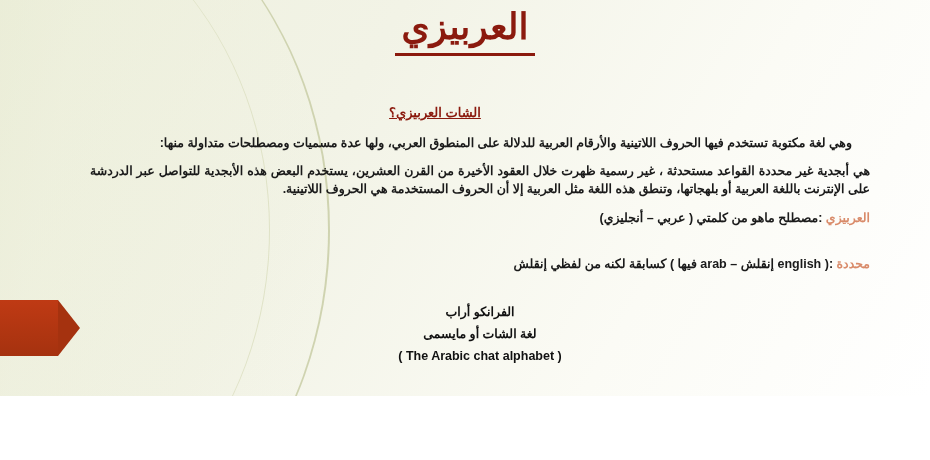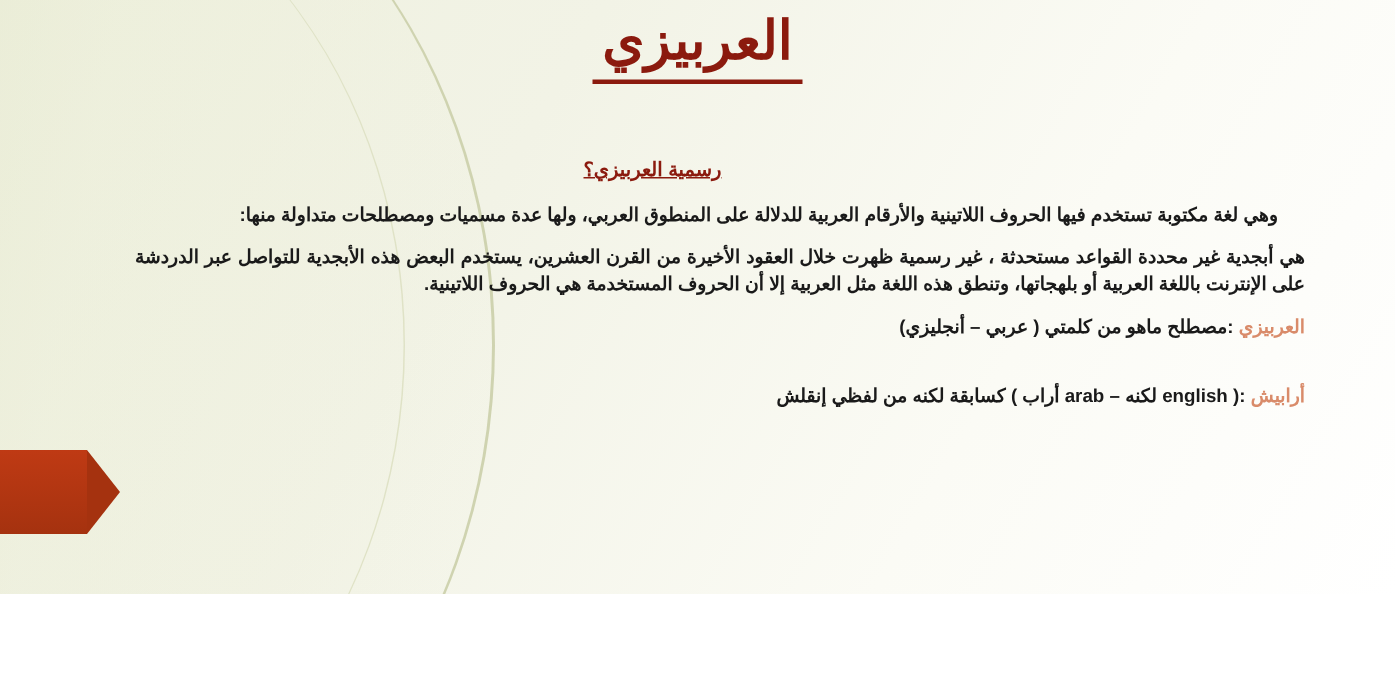--- a/index.html
+++ b/index.html
@@ -159,32 +159,37 @@
   <div class="swoosh"></div>
   <div class="swoosh2"></div>
   <div class="accent-arrow"></div>
 
   <div class="title-wrap">
     <span class="title">العربيزي</span>
   </div>
 
   <div class="content">
 
-    <div class="subhead">رسمية العربيزي؟</div>
+    <div class="subhead">الشات العربيزي؟</div>
 
     <p class="para indent">وهي لغة مكتوبة  تستخدم فيها الحروف اللاتينية والأرقام العربية للدلالة على المنطوق العربي، ولها عدة مسميات ومصطلحات متداولة منها:</p>
 
     <p class="para">هي أبجدية غير محددة القواعد مستحدثة ، غير رسمية ظهرت خلال العقود الأخيرة من القرن العشرين، يستخدم البعض هذه الأبجدية للتواصل عبر الدردشة على الإنترنت باللغة العربية أو بلهجاتها، وتنطق هذه اللغة مثل العربية إلا أن الحروف المستخدمة هي الحروف اللاتينية.</p>
 
     <div class="term-block">
       <div class="term-line">
         <span class="term">العربيزي</span>
         <span>:مصطلح ماهو من كلمتي ( عربي – أنجليزي)</span>
       </div>
       <div class="term-line spaced">
-        <span class="term">أرابيش</span>
-        <span>:( english لكنه – arab أراب ) كسابقة لكنه من لفظي إنقلش</span>
+        <span class="term">محددة</span>
+        <span>:( english إنقلش – arab فيها ) كسابقة لكنه من لفظي إنقلش</span>
       </div>
     </div>
 
+    <div class="centered-block">
+      <div>الفرانكو أراب</div>
+      <div>لغة الشات أو مايسمى</div>
+      <div class="latin">( The Arabic chat alphabet )</div>
+    </div>
 
   </div>
 </div>
 
 </body></html>

